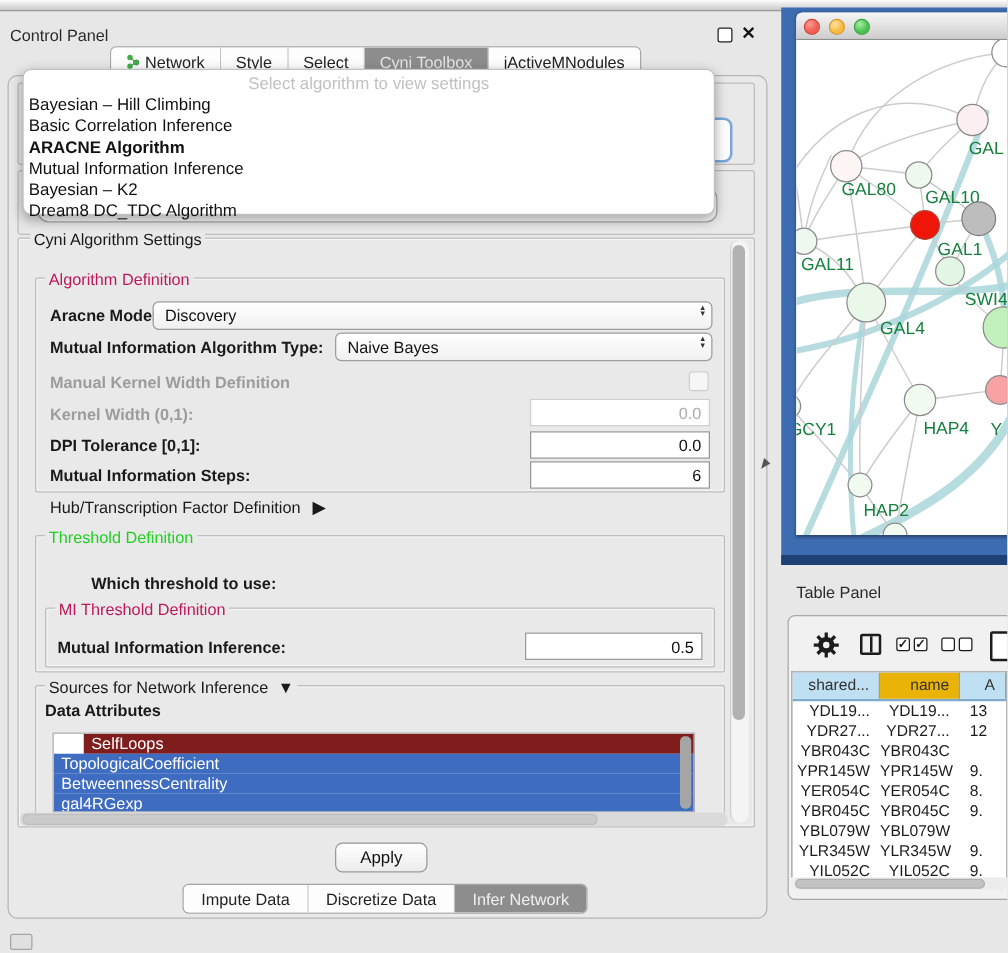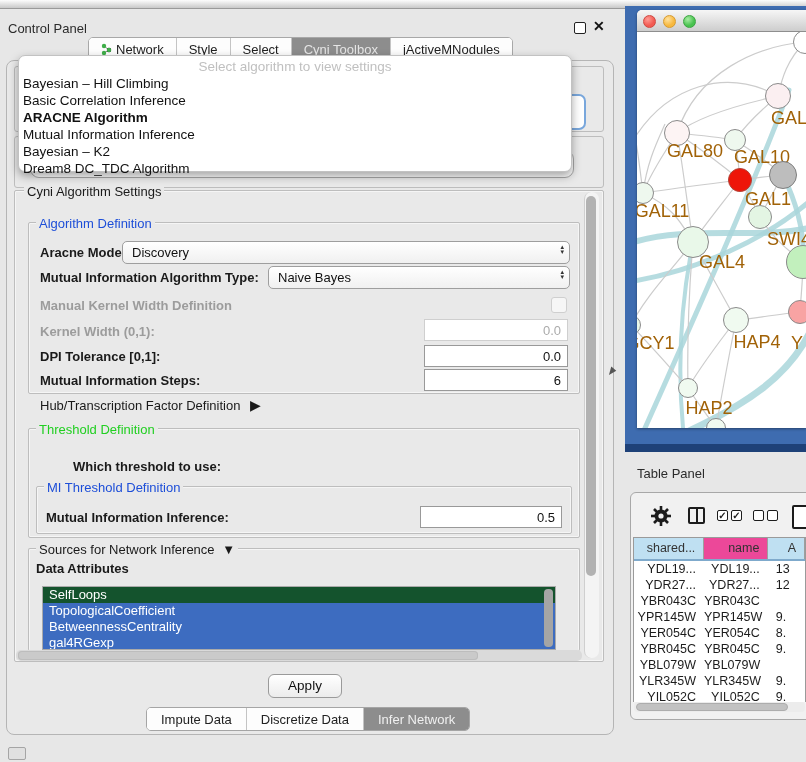--- a/index.html
+++ b/index.html
@@ -30,21 +30,21 @@
 
   
   .popup{left:18px;top:55px;width:554px;height:117px;background:#fff;border:1px solid #c2c2c2;border-radius:7px;box-shadow:0 4px 10px rgba(0,0,0,.35);padding-top:3px;box-sizing:border-box;z-index:30;}
   .popup-placeholder{text-align:center;font-size:13.5px;color:#c0c0c0;height:16px;}
   .popup-item{font-size:13.5px;color:#111;height:17px;line-height:17px;padding-left:4px;white-space:nowrap;}
   .popup-item.bold{font-weight:bold;}
 
   
   .gbox{border:1px solid #bdbdbd;border-radius:2px;box-shadow:inset 0 0 0 1px rgba(255,255,255,.55);}
   .gtitle{position:absolute;font-size:13px;background:#e9e9e9;padding:0 3px;white-space:nowrap;}
-  .blue{color:#1d4ed8;}
+  .blue{color:#be185d;}
   .green{color:#21cf21;}
   .dark{color:#1a1a1a;}
 
   .flabel{position:absolute;font-size:13px;font-weight:bold;color:#1a1a1a;white-space:nowrap;}
   .flabel.disabled{color:#9c9c9c;}
   .combo{position:absolute;height:23px;background:linear-gradient(#ffffff,#f0f0f0);border:1px solid #9e9e9e;border-radius:5px;font-size:13px;color:#111;line-height:22px;padding-left:9px;box-sizing:border-box;}
   .combo .arrows{position:absolute;right:5px;top:3px;display:flex;flex-direction:column;align-items:center;font-size:7px;line-height:4.5px;color:#333;}
   .tinput{position:absolute;height:22px;background:#fff;border:1px solid #999;font-size:13px;color:#111;line-height:21px;text-align:right;padding-right:6px;box-sizing:border-box;}
   .tinput.disabled{border-color:#cfcfcf;color:#ababab;}
   .checkbox{position:absolute;width:14px;height:14px;border:1px solid #cfcfcf;border-radius:3px;background:#f6f6f6;}
@@ -71,21 +71,21 @@
   .net-frame{left:625px;top:6px;width:181px;height:446px;background:#3e6cb0;}
   .net-frame-bottom{left:625px;top:444px;width:181px;height:8px;background:#1e4178;}
   .mac-window{left:637px;top:10px;width:169px;height:418px;background:#fff;border-radius:5px 0 0 0;overflow:hidden;box-shadow:0 1px 3px rgba(0,0,0,.4);}
   .mac-titlebar{position:absolute;left:0;top:0;width:100%;height:22px;background:linear-gradient(#f6f6f6,#cdcdcd);border-bottom:1px solid #8e8e8e;box-sizing:border-box;}
   .tl{position:absolute;top:4.5px;width:13px;height:13px;border-radius:50%;}
   .tl.red{left:6px;background:radial-gradient(circle at 35% 30%,#ff9b94,#f25a52 60%);border:1px solid #ce4840;box-sizing:border-box;}
   .tl.yellow{left:26px;background:radial-gradient(circle at 35% 30%,#ffe2a0,#f7b83e 60%);border:1px solid #d69a2f;box-sizing:border-box;}
   .tl.green{left:46px;background:radial-gradient(circle at 35% 30%,#a9eda4,#49c24f 60%);border:1px solid #3aa441;box-sizing:border-box;}
   .net-canvas{position:absolute;left:0;top:22px;width:169px;height:396px;background:#fff;overflow:hidden;}
   .nnode{position:absolute;border-radius:50%;border:1.5px solid #8a8a8a;box-sizing:border-box;}
-  .nlabel{position:absolute;font-size:18px;color:#a16207;white-space:nowrap;transform:translate(-50%,-50%);}
+  .nlabel{position:absolute;font-size:14px;color:#15803d;white-space:nowrap;transform:translate(-50%,-50%);}
 
   
   .tp-title{left:637px;top:466px;font-size:13px;color:#2b2b2b;}
   .tp-panel{left:630px;top:492px;width:176px;height:226px;background:#f1f1f1;border:1px solid #a8a8a8;border-radius:6px 0 0 6px;}
   .gear-icon{left:650px;top:505px;}
   .cols-icon{left:688px;top:507px;width:17px;height:17px;border:2px solid #1c1c1c;border-radius:2px;box-sizing:border-box;}
   .cols-icon div{position:absolute;left:6px;top:0;width:2px;height:13px;background:#1c1c1c;}
   .cb{position:absolute;width:11px;height:11px;border:1.5px solid #1c1c1c;border-radius:2px;background:#fff;box-sizing:border-box;font-size:10px;line-height:9px;text-align:center;font-weight:bold;color:#1c1c1c;}
   .doc-icon{left:792px;top:505px;width:18px;height:20px;border:2px solid #1c1c1c;border-radius:2px;background:#fff;}
 
@@ -210,21 +210,21 @@
   <div class="tinput" style="left:420px;top:506px;width:142px;">0.5</div>
 
   <div class="abs gbox" style="left:28px;top:548px;width:550px;height:102px;border-bottom:none;"></div>
   <div class="abs gtitle dark" style="left:36px;top:542px;">
     <span>Sources for Network Inference</span>
     <span style="margin-left:4px;">▼</span>
   </div>
   <div class="flabel" style="left:36px;top:561px;">Data Attributes</div>
   <div class="srclist">
     <div id="src-items">
-        <div class="srcitem" style="background: #14532d;">SelfLoops</div>
+        <div class="srcitem" style="background: #7f1d1d; margin-left: 24px;">SelfLoops</div>
         <div class="srcitem" style="background: rgb(61, 108, 192);">TopologicalCoefficient</div>
         <div class="srcitem" style="background: rgb(61, 108, 192);">BetweennessCentrality</div>
         <div class="srcitem" style="background: rgb(61, 108, 192);">gal4RGexp</div>
       </div>
     <div class="srcscroll"></div>
   </div>
 
   <div class="abs vscroll-track"></div>
   <div class="abs vscroll-thumb"></div>
   <div class="abs hscroll-track"></div>
@@ -338,21 +338,21 @@
     </div>
   <div class="cb" style="left:717px;top:510px;"><span>✓</span></div>
   <div class="cb" style="left:731px;top:510px;"><span>✓</span></div>
   <div class="cb" style="left:753px;top:510px;"></div>
   <div class="cb" style="left:767px;top:510px;"></div>
   <div class="abs doc-icon"></div>
 
   <div class="abs ttable">
     <div class="thead" id="table-head">
         <div class="th" style="width: 78px; background: rgb(191, 224, 242);">shared...</div>
-        <div class="th" style="width: 71px; background: #ec4899;">name</div>
+        <div class="th" style="width: 71px; background: #eab308;">name</div>
         <div class="th" style="width: 40px; background: rgb(191, 224, 242);">A</div>
       </div>
     <div id="table-body">
         <div class="trow">
           <div class="td" style="width: 78px;">YDL19...</div>
           <div class="td" style="width: 71px;">YDL19...</div>
           <div class="td c3" style="width: 40px;">13</div>
         </div>
         <div class="trow">
           <div class="td" style="width: 78px;">YDR27...</div>

